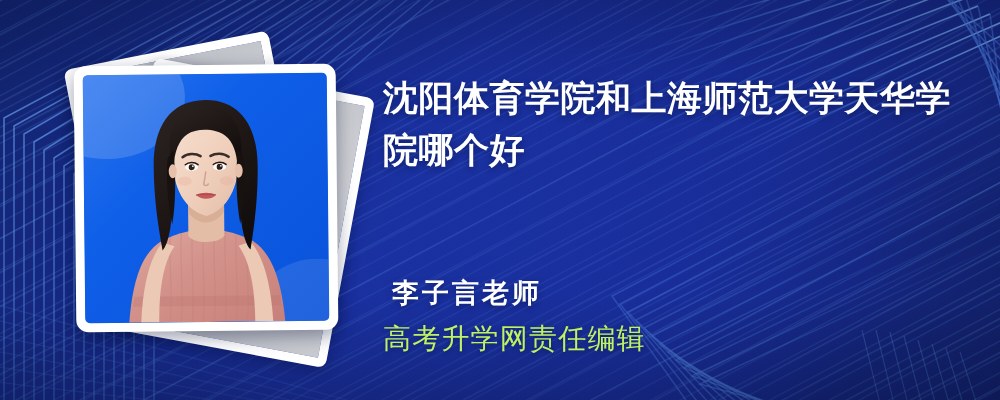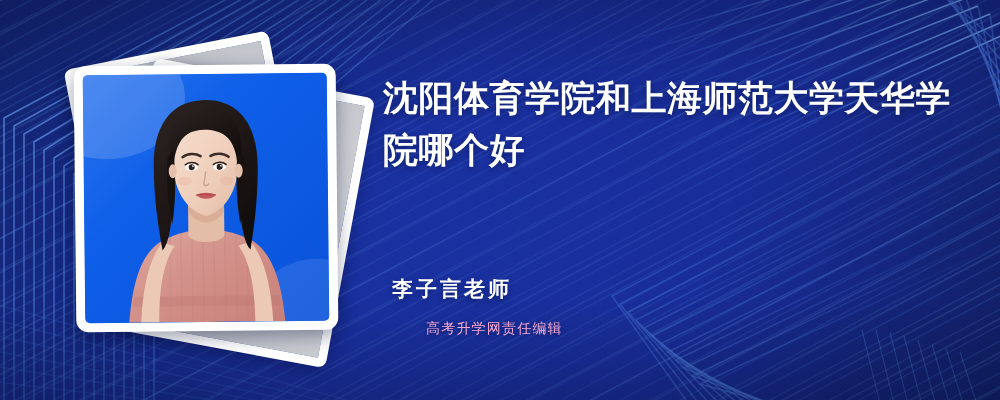--- a/index.html
+++ b/index.html
@@ -137,35 +137,34 @@
     line-height: 52px;
     font-weight: bold;
     letter-spacing: 0.5px;
     text-shadow: 0 2px 6px rgba(3,10,45,0.45);
   }
   .byline-name {
     position: absolute;
     top: 275px;
     left: 9px;
     color: #ffffff;
-    font-size: 21px;
+    font-size: 27px;
     font-weight: bold;
     letter-spacing: 3px;
     text-shadow: 0 2px 6px rgba(3,10,45,0.45);
   }
   .byline-role {
     position: absolute;
     top: 320px;
     left: 0px;
-    color: #f9a8d4;
-    font-size: 14px;
+    color: #bef264;
+    font-size: 28px;
     font-weight: normal;
     letter-spacing: 1.2px;
     text-shadow: 0 1px 4px rgba(3,10,45,0.40);
-    margin-left: 43px;
   }
 </style>
 </head>
 <body>
 
 <div class="banner">
 
   <div class="bg-base"></div>
 
   <svg class="bg-svg" viewBox="0 0 1000 400" preserveAspectRatio="none" aria-hidden="true">

